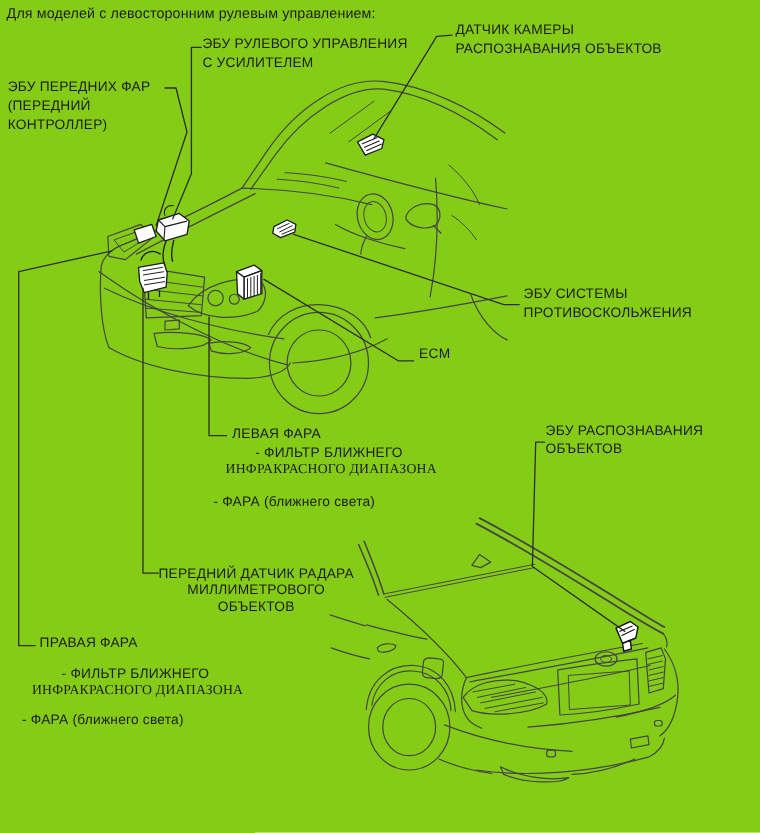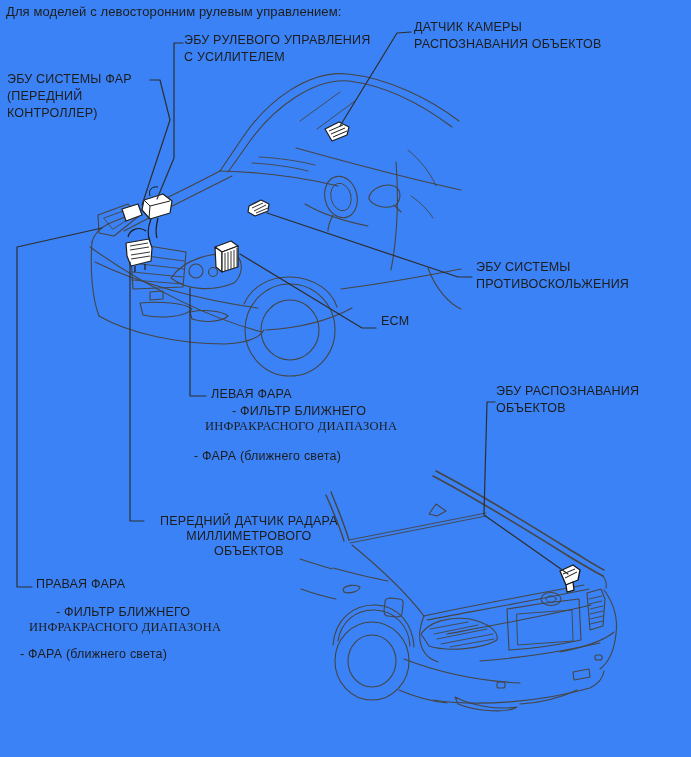--- a/index.html
+++ b/index.html
@@ -1,16 +1,16 @@
 <!DOCTYPE html>
 <html><head>
 <meta charset="utf-8">
 <style>
   html,body{margin:0;padding:0;background:#ffffff;}
-  #stage{position:relative;width:691px;height:757px;background:#3b82f6;overflow:hidden;
+  #stage{position:relative;width:691px;height:757px;background:#84cc16;overflow:hidden;
          font-family:"Liberation Sans","DejaVu Sans",sans-serif;color:#1d1d1d;}
   #artwork{position:absolute;left:0;top:0;width:691px;height:757px;}
   .note{position:absolute;left:6px;top:4px;font-size:13px;letter-spacing:.1px;}
   .lbl{position:absolute;font-size:12.5px;line-height:17px;white-space:nowrap;letter-spacing:.2px;}
   .lbl.small{line-height:15px;text-align:center;}
   .ind{display:block;}
   .ind2{display:block;margin-left:4px;font-family:Liberation Serif, serif;}
 </style>
 </head>
 <body>
@@ -185,21 +185,21 @@
     <span class="ind">ЭБУ РУЛЕВОГО УПРАВЛЕНИЯ</span>
     <span class="ind">С УСИЛИТЕЛЕМ</span>
   </div>
 
   <div class="lbl" style="left:414px;top:19px;">
     <span class="ind">ДАТЧИК КАМЕРЫ</span>
     <span class="ind">РАСПОЗНАВАНИЯ ОБЪЕКТОВ</span>
   </div>
 
   <div class="lbl" style="left:7px;top:71px;">
-    <span class="ind">ЭБУ СИСТЕМЫ ФАР</span>
+    <span class="ind">ЭБУ ПЕРЕДНИХ ФАР</span>
     <span class="ind">(ПЕРЕДНИЙ</span>
     <span class="ind">КОНТРОЛЛЕР)</span>
   </div>
 
   <div class="lbl" style="left:476px;top:259px;">
     <span class="ind">ЭБУ СИСТЕМЫ</span>
     <span class="ind">ПРОТИВОСКОЛЬЖЕНИЯ</span>
   </div>
 
   <div class="lbl" style="left:381px;top:313px;text-align:center;">
@@ -215,21 +215,21 @@
   </div>
   <div class="lbl" style="left:194px;top:448px;">
     <span>- ФАРА (ближнего света)</span>
   </div>
 
   <div class="lbl" style="left:496px;top:383px;">
     <span class="ind">ЭБУ РАСПОЗНАВАНИЯ</span>
     <span class="ind">ОБЪЕКТОВ</span>
   </div>
 
-  <div class="lbl small" style="left:160px;top:514px;">
+  <div class="lbl small" style="left:144px;top:514px;">
     <span class="ind">ПЕРЕДНИЙ ДАТЧИК РАДАРА</span>
     <span class="ind">МИЛЛИМЕТРОВОГО</span>
     <span class="ind">ОБЪЕКТОВ</span>
   </div>
 
   <div class="lbl" style="left:36px;top:576px;">
     <span>ПРАВАЯ ФАРА</span>
   </div>
   <div class="lbl small" style="left:25px;top:605px;">
     <span class="ind">- ФИЛЬТР БЛИЖНЕГО</span>

